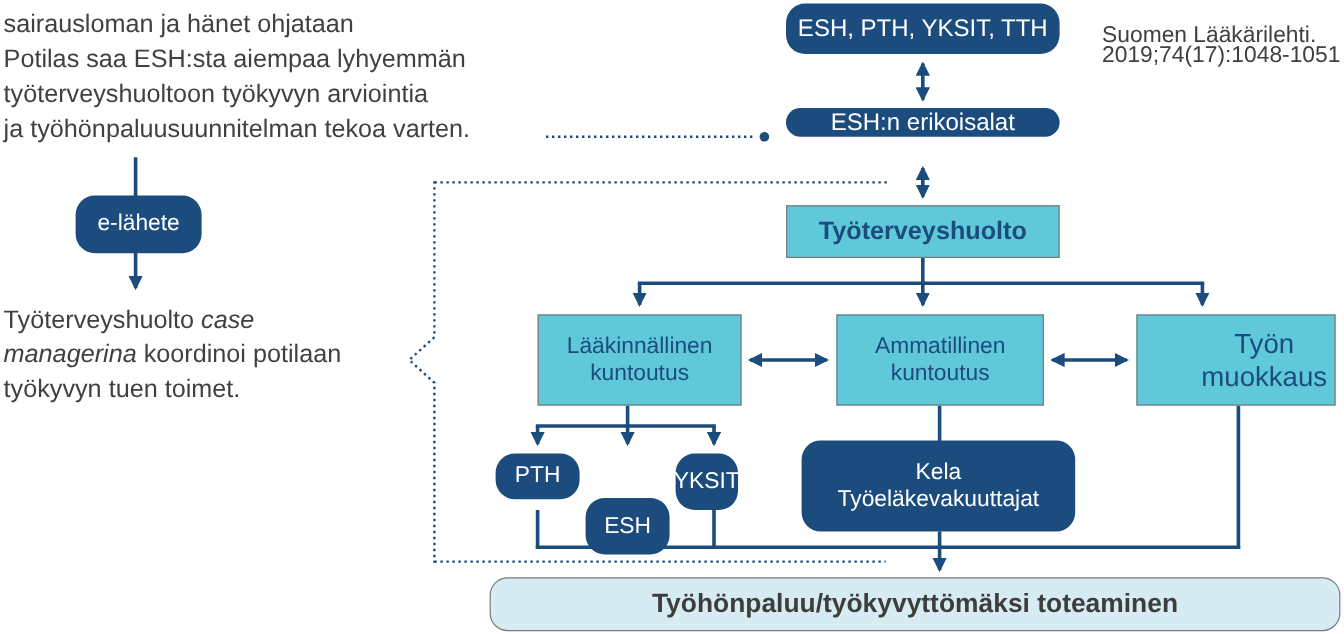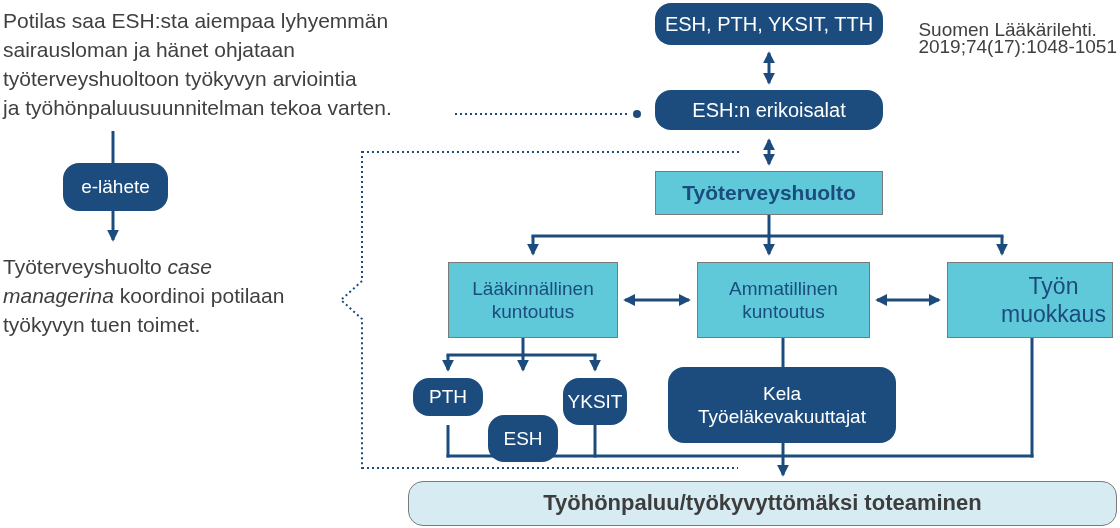--- a/index.html
+++ b/index.html
@@ -60,40 +60,40 @@
     <line class="s" x1="783" y1="443" x2="783" y2="475" marker-end="url(#ah)"></line>
 
     <line class="d" x1="455" y1="114" x2="630" y2="114"></line>
     <circle class="dotend" cx="637" cy="114" r="4"></circle>
     <line class="d" x1="362" y1="152" x2="742" y2="152"></line>
     <polyline class="d" points="362,151 362,281 341,300 362,319 362,469"></polyline>
     <line class="d" x1="362" y1="468" x2="738" y2="468"></line>
   </svg>
 
   <div class="note" style="left:3px;top:6px;width:470px;">
+    <div>sairausloman ja hänet ohjataan</div>
     <div>Potilas saa ESH:sta aiempaa lyhyemmän</div>
-    <div>sairausloman ja hänet ohjataan</div>
     <div>työterveyshuoltoon työkyvyn arviointia</div>
     <div>ja työhönpaluusuunnitelman tekoa varten.</div>
   </div>
 
   <div class="citation">
     <div>Suomen Lääkärilehti.</div>
     <div>2019;74(17):1048-1051</div>
   </div>
 
   <div class="note" style="left:3px;top:252px;width:350px;">
     <div><span>Työterveyshuolto </span><em>case</em></div>
     <div><em>managerina</em><span> koordinoi potilaan</span></div>
     <div>työkyvyn tuen toimet.</div>
   </div>
 
   <div class="box navybox" style="left:655px;top:3px;width:228px;height:42px;font-size:20px;">ESH, PTH, YKSIT, TTH</div>
 
-  <div class="box navybox" style="left:655px;top:90px;width:228px;height:40px;font-size:20px;">ESH:n erikoisalat</div>
+  <div class="box navybox" style="left:655px;top:90px;width:228px;height:24px;font-size:20px;">ESH:n erikoisalat</div>
 
   <div class="box cyanbox" style="left:655px;top:171px;width:228px;height:44px;font-size:21px;font-weight:bold;">Työterveyshuolto</div>
 
   <div class="box navybox" style="left:63px;top:163px;width:105px;height:48px;font-size:19px;">e-lähete</div>
 
   <div class="box cyanbox" style="left:448px;top:262px;width:170px;height:76px;font-size:19px;">
     <div>Lääkinnällinen</div>
     <div>kuntoutus</div>
   </div>
 
@@ -104,21 +104,21 @@
 
   <div class="box cyanbox" style="left:947px;top:262px;width:166px;height:76px;font-size:23px;padding-left:47px;">
     <div>Työn</div>
     <div>muokkaus</div>
   </div>
 
   <div class="box navybox" style="left:413px;top:378px;width:70px;height:38px;font-size:19px;">PTH</div>
 
   <div class="box navybox" style="left:488px;top:378px;width:70px;height:47px;font-size:19px;margin-top:37px;">ESH</div>
 
-  <div class="box navybox" style="left:563px;top:378px;width:64px;height:47px;font-size:19px;">YKSIT</div>
+  <div class="box navybox" style="left:563px;top:378px;width:52px;height:47px;font-size:19px;">YKSIT</div>
 
   <div class="box navybox" style="left:668px;top:367px;width:228px;height:76px;font-size:19px;">
     <div>Kela</div>
     <div>Työeläkevakuuttajat</div>
   </div>
 
   <div class="box palebox" style="left:408px;top:481px;width:709px;height:45px;font-size:22px;font-weight:bold;border-radius:15px;">Työhönpaluu/työkyvyttömäksi toteaminen</div>
 
 </div>
 

